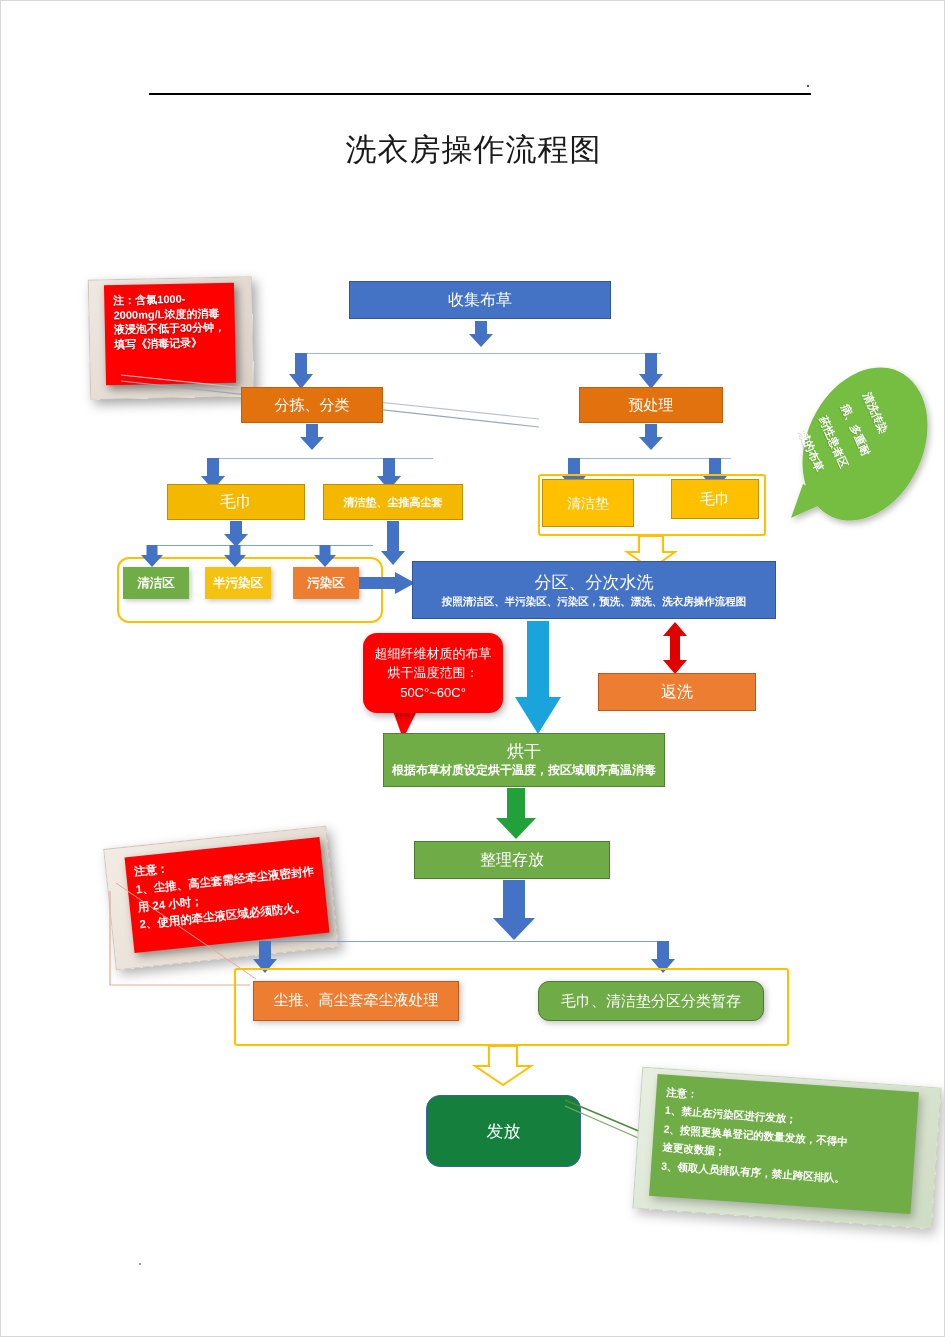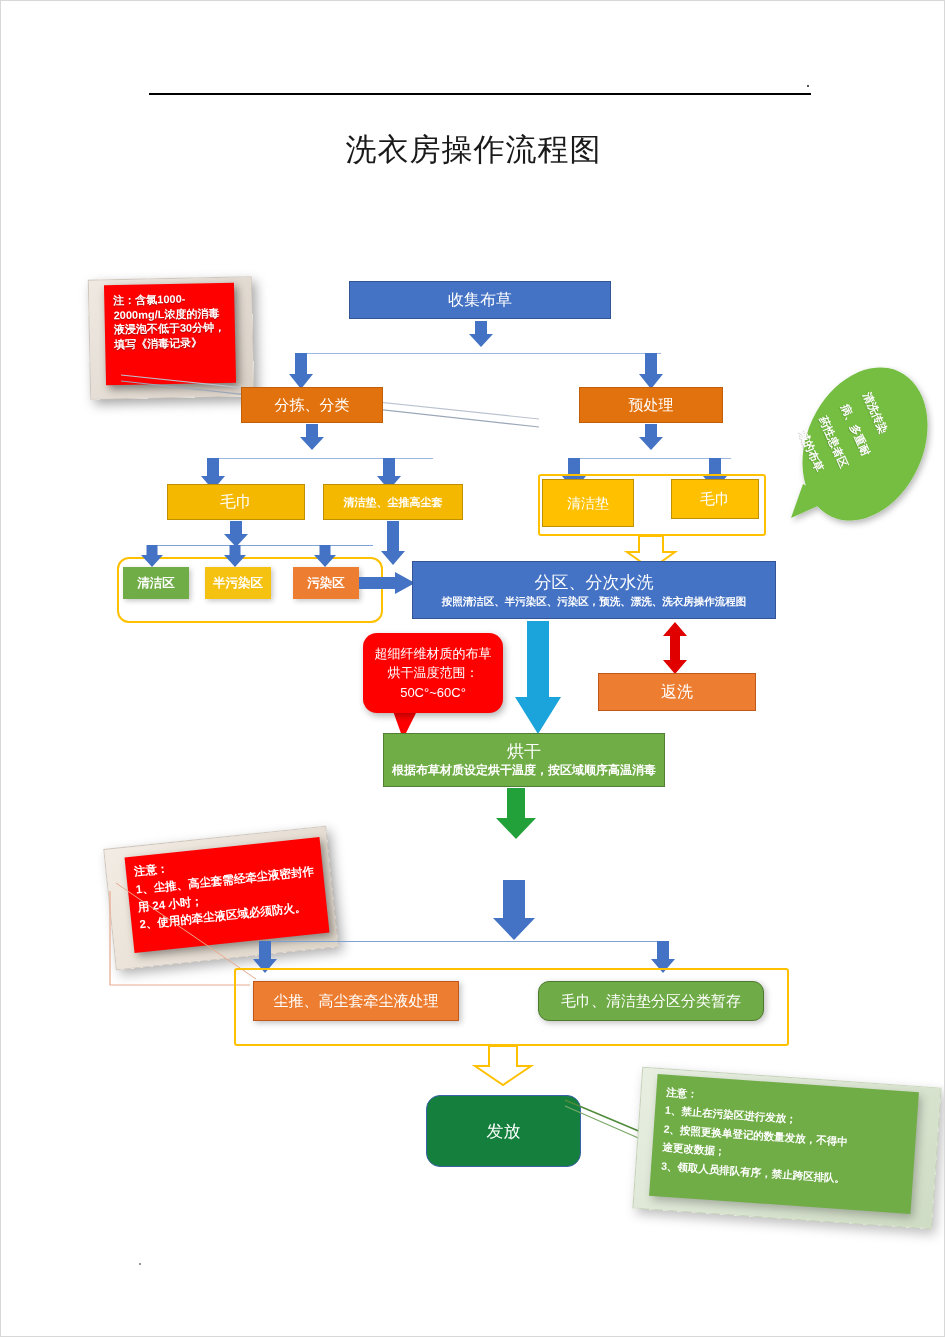--- a/index.html
+++ b/index.html
@@ -52,21 +52,21 @@
     color:#ffffff;
     line-height:1.15;
   }
   .node .sub{
     font-weight:bold;
     margin-top:3px;
   }
 
   .blue{background:#4472C4;border:1px solid #335495;}
   .orange{background:#E2720D;border:1px solid #C25E08;}
-  .orange2{background:#ED7D31;border:1px solid #C1581B;}
+  .orange2{background:#ED7D31;border:1px solid #C1581B;font-family:Liberation Serif, serif;}
   .yellow{background:#F5B800;border:1px solid #BF8F00;}
   .yellowlite{background:#FFC000;border:1px solid #BF9000;}
   .green{background:#70AD47;border:1px solid #507E32;}
   .green2{background:#6FAB46;border:1px solid #4E7A2F;}
 
   
   .group-box{
     position:absolute;
     box-sizing:border-box;
     border:2px solid #FFC000;
@@ -415,20 +415,23 @@
 
   <div class="node green" style="left:382px;top:732px;width:282px;height:54px;">
     <span style="font-size:17px;">烘干</span>
     <span class="sub" style="font-size:12px;">根据布草材质设定烘干温度，按区域顺序高温消毒</span>
   </div>
 
   <svg class="greenarrow" style="left:494px;top:787px;width:42px;height:52px;" viewBox="0 0 42 52">
     <polygon points="12,0 30,0 30,30 41,30 21,51 1,30 12,30" fill="#22A03A"></polygon>
   </svg>
 
+  <div class="node green2" style="left:413px;top:840px;width:196px;height:38px;font-size:16px;">
+    <span>整理存放</span>
+  </div>
 
   <div class="note-red2-frame"></div>
   <div class="note note-red2">
     <div>注意：</div>
     <div>1、尘推、高尘套需经牵尘液密封作</div>
     <div>用 24 小时；</div>
     <div>2、使用的牵尘液区域必须防火。</div>
   </div>
   <svg class="note-red2-leader" viewBox="0 0 250 110">
     <polyline points="4,10 4,104 144,104" fill="none" stroke="#E8A98E" stroke-width="1.2"></polyline>

